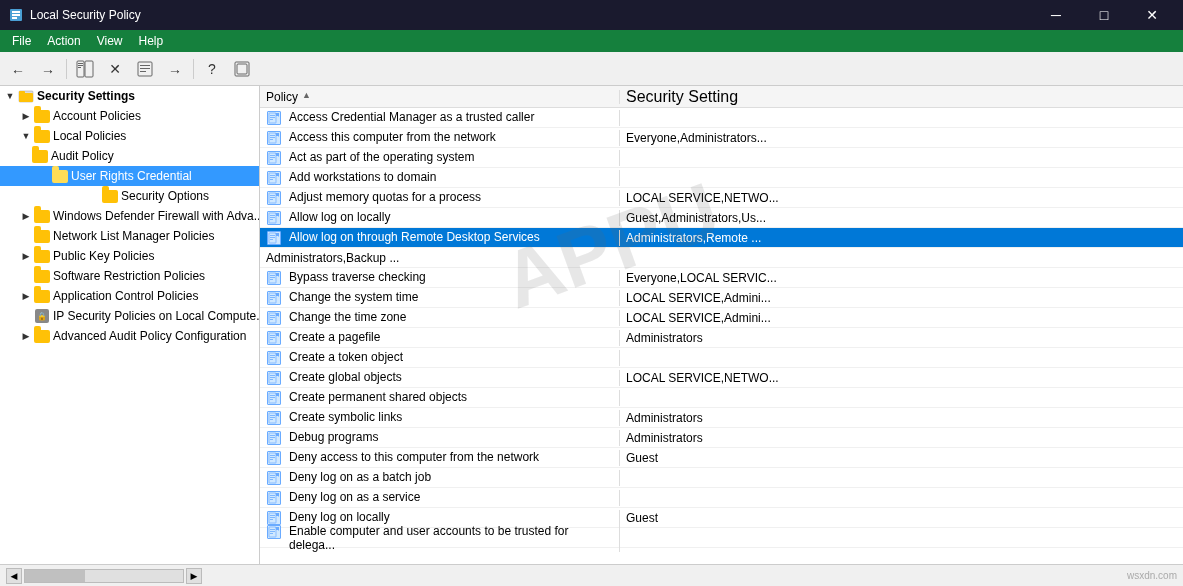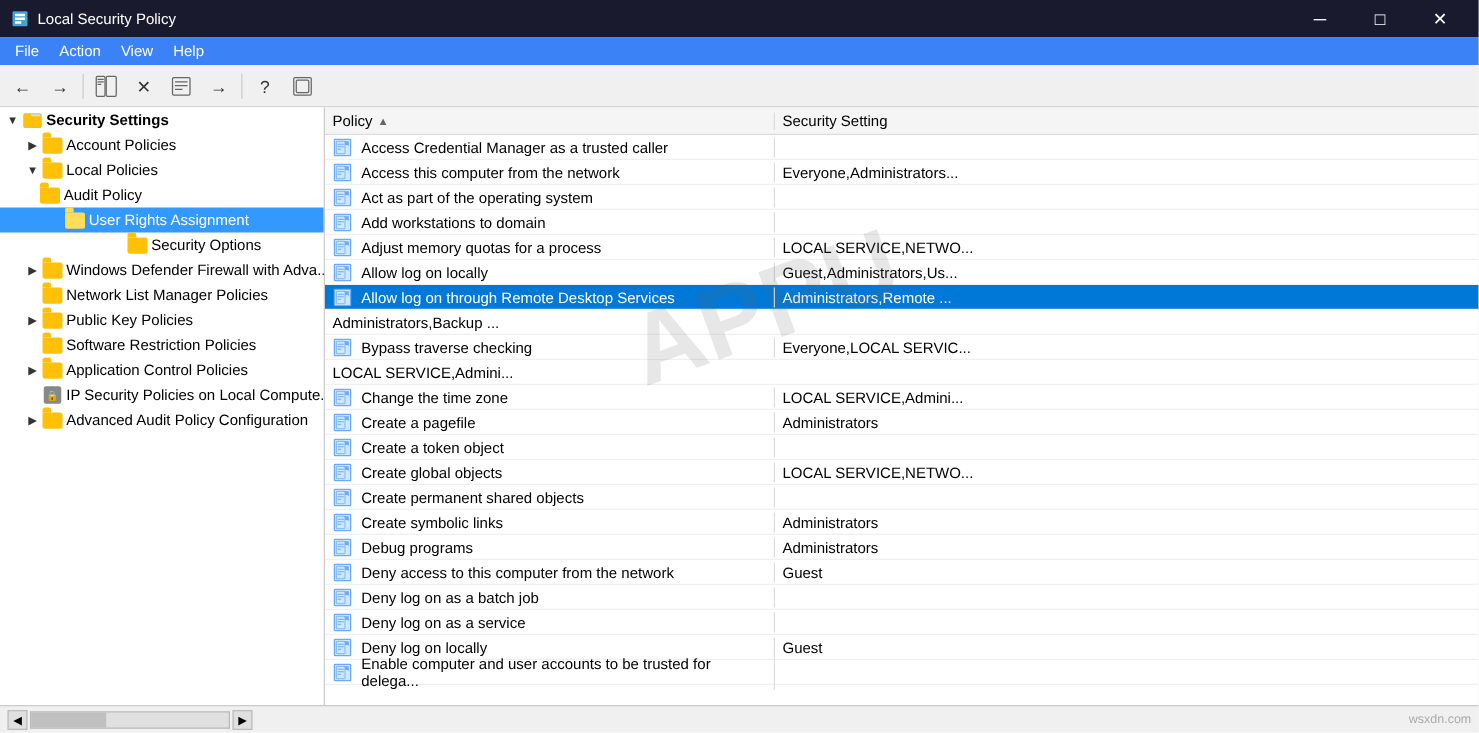--- a/index.html
+++ b/index.html
@@ -49,21 +49,21 @@
       color: #fff;
       font-size: 14px;
       cursor: pointer;
       display: flex;
       align-items: center;
       justify-content: center;
     }
 
     
     .menu-bar {
-      background: #3b82f6;
+      background: #15803d;
       color: #fff;
       height: 22px;
       display: flex;
       align-items: center;
       padding: 0 4px;
       gap: 0;
     }
     .menu-item {
       padding: 2px 8px;
       cursor: pointer;
@@ -206,27 +206,26 @@
       top: 0;
       z-index: 1;
     }
     .col-policy {
       width: 360px;
       min-width: 360px;
       padding: 0 6px;
       border-right: 1px solid #ddd;
       font-size: 12px;
       display: flex;
-      align-items: center;
       gap: 4px;
     }
     .col-setting {
       flex: 1;
       padding: 0 6px;
-      font-size: 12px;
+      font-size: 16px;
     }
     .table-row {
       display: flex;
       height: 20px;
       align-items: center;
       border-bottom: 1px solid #f0f0f0;
       cursor: pointer;
     }
     .table-row.selected-row {
       background: #0078d7;
@@ -427,21 +426,21 @@
           <div class="folder-icon"></div>
         </div>
         <span>Audit Policy</span>
       </div>
 
       <div class="tree-item highlighted" style="padding-left:36px;">
         <div class="tree-arrow" style="visibility:hidden; color:#fff;">▶</div>
         <div class="tree-icon">
           <div class="folder-icon selected-folder"></div>
         </div>
-        <span>User Rights Assignment</span>
+        <span>User Rights Credential</span>
       </div>
 
       <div class="tree-item" style="padding-left:36px;justify-content:center;">
         <div class="tree-arrow" style="visibility:hidden;">▶</div>
         <div class="tree-icon">
           <div class="folder-icon"></div>
         </div>
         <span>Security Options</span>
       </div>
 
@@ -666,20 +665,36 @@
             <polygon points="8,1 11,4 8,4" fill="#6aabff"></polygon>
             <polygon points="8,1 11,4 8,4" fill="#6aabff"></polygon>
           </svg>
         </div>
       </div>
         <span>Bypass traverse checking</span>
       </div>
       <div class="col-setting">Everyone,LOCAL SERVIC...</div>
     </div>
             <div class="table-row">
+      <div class="col-policy">
+
+      <div class="row-icon">
+        <div class="policy-doc-icon">
+          <svg width="12" height="12" viewBox="0 0 12 12">
+            <rect x="1" y="1" width="7" height="10" rx="0.5" fill="#d0e8ff" stroke="#6aabff" stroke-width="0.7"></rect>
+            <rect x="2" y="3" width="5" height="0.8" fill="#6aabff"></rect>
+            <rect x="2" y="5" width="5" height="0.8" fill="#6aabff"></rect>
+            <rect x="2" y="7" width="3" height="0.8" fill="#6aabff"></rect>
+            <polygon points="8,1 11,4 8,4" fill="#6aabff"></polygon>
+            <polygon points="8,1 11,4 8,4" fill="#6aabff"></polygon>
+          </svg>
+        </div>
+      </div>
+        <span>Change the system time</span>
+      </div>
       <div class="col-setting">LOCAL SERVICE,Admini...</div>
     </div>
             <div class="table-row">
       <div class="col-policy">
 
       <div class="row-icon">
         <div class="policy-doc-icon">
           <svg width="12" height="12" viewBox="0 0 12 12">
             <rect x="1" y="1" width="7" height="10" rx="0.5" fill="#d0e8ff" stroke="#6aabff" stroke-width="0.7"></rect>
             <rect x="2" y="3" width="5" height="0.8" fill="#6aabff"></rect>

